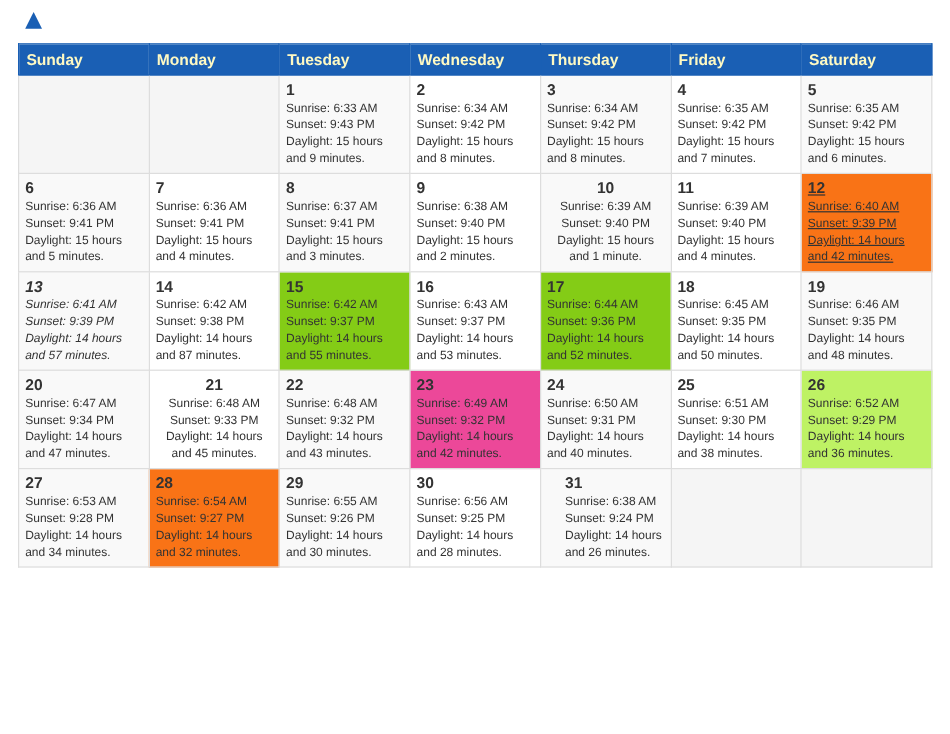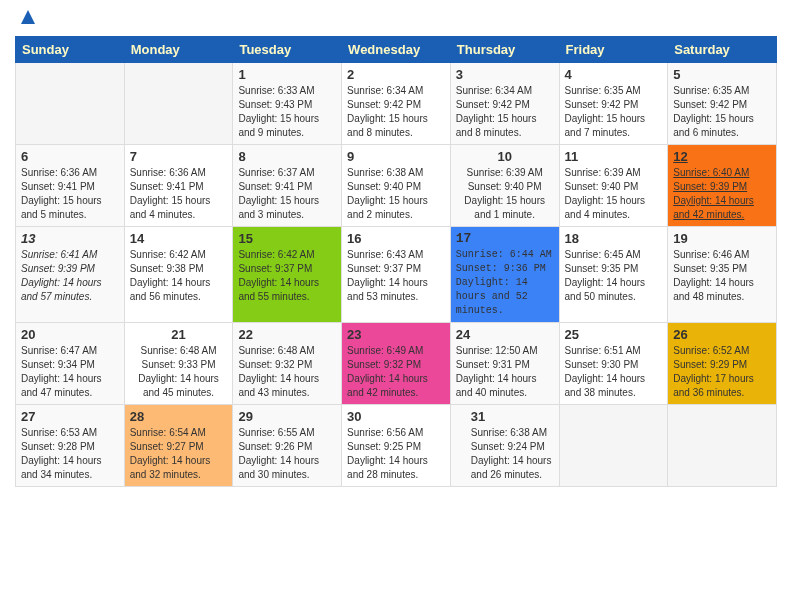--- a/index.html
+++ b/index.html
@@ -209,35 +209,35 @@
           <td style="background: rgb(249, 249, 249); font-style: italic;">
             <span class="day-num">13</span>
             <div class="cell-text">Sunrise: 6:41 AM</div>
             <div class="cell-text">Sunset: 9:39 PM</div>
             <div class="cell-text">Daylight: 14 hours and 57 minutes.</div>
           </td>
           <td style="background: rgb(255, 255, 255);">
             <span class="day-num">14</span>
             <div class="cell-text">Sunrise: 6:42 AM</div>
             <div class="cell-text">Sunset: 9:38 PM</div>
-            <div class="cell-text">Daylight: 14 hours and 56 minutes.</div>
+            <div class="cell-text">Daylight: 14 hours and 87 minutes.</div>
           </td>
           <td style="background: #84cc16;">
             <span class="day-num">15</span>
             <div class="cell-text">Sunrise: 6:42 AM</div>
             <div class="cell-text">Sunset: 9:37 PM</div>
             <div class="cell-text">Daylight: 14 hours and 55 minutes.</div>
           </td>
           <td style="background: rgb(255, 255, 255);">
             <span class="day-num">16</span>
             <div class="cell-text">Sunrise: 6:43 AM</div>
             <div class="cell-text">Sunset: 9:37 PM</div>
             <div class="cell-text">Daylight: 14 hours and 53 minutes.</div>
           </td>
-          <td style="background: #3b82f6; font-family: Liberation Mono, monospace;">
+          <td style="background: #84cc16;">
             <span class="day-num">17</span>
             <div class="cell-text">Sunrise: 6:44 AM</div>
             <div class="cell-text">Sunset: 9:36 PM</div>
             <div class="cell-text">Daylight: 14 hours and 52 minutes.</div>
           </td>
           <td style="background: rgb(255, 255, 255);">
             <span class="day-num">18</span>
             <div class="cell-text">Sunrise: 6:45 AM</div>
             <div class="cell-text">Sunset: 9:35 PM</div>
             <div class="cell-text">Daylight: 14 hours and 50 minutes.</div>
@@ -269,45 +269,45 @@
             <div class="cell-text">Daylight: 14 hours and 43 minutes.</div>
           </td>
           <td style="background: #ec4899;">
             <span class="day-num">23</span>
             <div class="cell-text">Sunrise: 6:49 AM</div>
             <div class="cell-text">Sunset: 9:32 PM</div>
             <div class="cell-text">Daylight: 14 hours and 42 minutes.</div>
           </td>
           <td style="background: rgb(249, 249, 249);">
             <span class="day-num">24</span>
-            <div class="cell-text">Sunrise: 12:50 AM</div>
+            <div class="cell-text">Sunrise: 6:50 AM</div>
             <div class="cell-text">Sunset: 9:31 PM</div>
             <div class="cell-text">Daylight: 14 hours and 40 minutes.</div>
           </td>
           <td style="background: rgb(255, 255, 255);">
             <span class="day-num">25</span>
             <div class="cell-text">Sunrise: 6:51 AM</div>
             <div class="cell-text">Sunset: 9:30 PM</div>
             <div class="cell-text">Daylight: 14 hours and 38 minutes.</div>
           </td>
-          <td style="background: #eab308;">
+          <td style="background: #bef264;">
             <span class="day-num">26</span>
             <div class="cell-text">Sunrise: 6:52 AM</div>
             <div class="cell-text">Sunset: 9:29 PM</div>
-            <div class="cell-text">Daylight: 17 hours and 36 minutes.</div>
+            <div class="cell-text">Daylight: 14 hours and 36 minutes.</div>
           </td>
         </tr>
         <tr>
           <td style="background: rgb(249, 249, 249);">
             <span class="day-num">27</span>
             <div class="cell-text">Sunrise: 6:53 AM</div>
             <div class="cell-text">Sunset: 9:28 PM</div>
             <div class="cell-text">Daylight: 14 hours and 34 minutes.</div>
           </td>
-          <td style="background: #fdba74; margin-top: 44px;">
+          <td style="background: #f97316; margin-top: 44px;">
             <span class="day-num">28</span>
             <div class="cell-text">Sunrise: 6:54 AM</div>
             <div class="cell-text">Sunset: 9:27 PM</div>
             <div class="cell-text">Daylight: 14 hours and 32 minutes.</div>
           </td>
           <td style="background: rgb(249, 249, 249);">
             <span class="day-num">29</span>
             <div class="cell-text">Sunrise: 6:55 AM</div>
             <div class="cell-text">Sunset: 9:26 PM</div>
             <div class="cell-text">Daylight: 14 hours and 30 minutes.</div>

